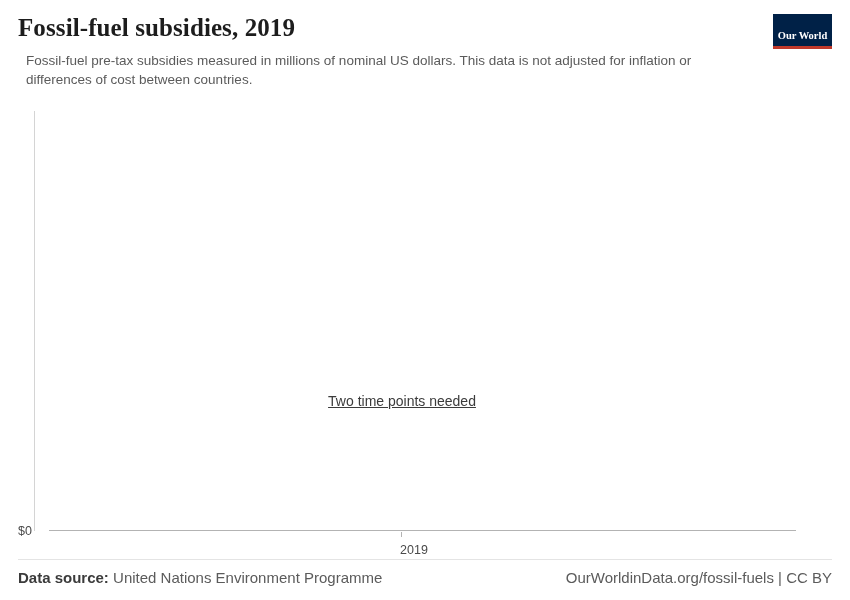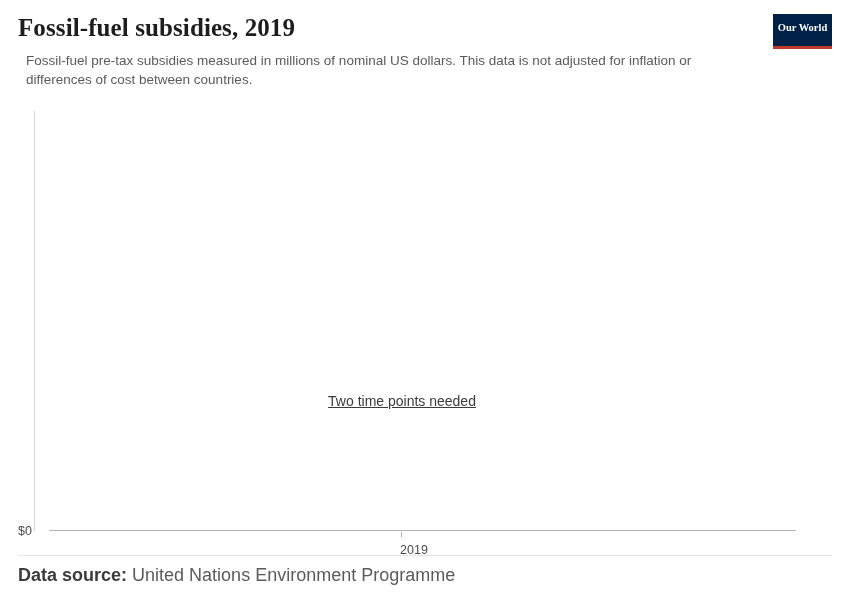--- a/index.html
+++ b/index.html
@@ -52,21 +52,21 @@
     right: 0px;
     width: 59px;
     height: 35px;
     background: #002147;
     color: #ffffff;
     font-family: "Liberation Serif", serif;
     font-size: 10.5px;
     line-height: 1.18;
     font-weight: 700;
     text-align: center;
-    padding-top: 8px;
+    padding-top: 16px;
     box-sizing: border-box;
     border-bottom: 3px solid #c0392b;
   }
   .owid-logo .l2 { display: block; margin-top: 20px; }
 
   
   .chart-area {
     position: relative;
     margin-top: 22px;
     height: 452px;
@@ -128,21 +128,21 @@
 
   
   .footer {
     position: absolute;
     left: 18px;
     right: 18px;
     bottom: 14px;
     display: flex;
     align-items: baseline;
     justify-content: space-between;
-    font-size: 18px;
+    font-size: 15px;
     color: #5b5b5b;
     border-top: 1px solid #e4e4e4;
     padding-top: 9px;
   }
   .footer-left .label {
     font-weight: 700;
     color: #3b3b3b;
   }
   .footer-left .source {
     color: #5b5b5b;
@@ -179,15 +179,16 @@
     <div class="chart-message">
       <span class="chart-message-shift">Two time points needed</span>
     </div>
   </div>
 
   <div class="footer">
     <div class="footer-left">
       <span class="label">Data source:</span>
       <span class="source">United Nations Environment Programme</span>
     </div>
+    <div class="footer-right">OurWorldinData.org/fossil-fuels | CC BY</div>
   </div>
 
 </div>
 
 </body></html>

